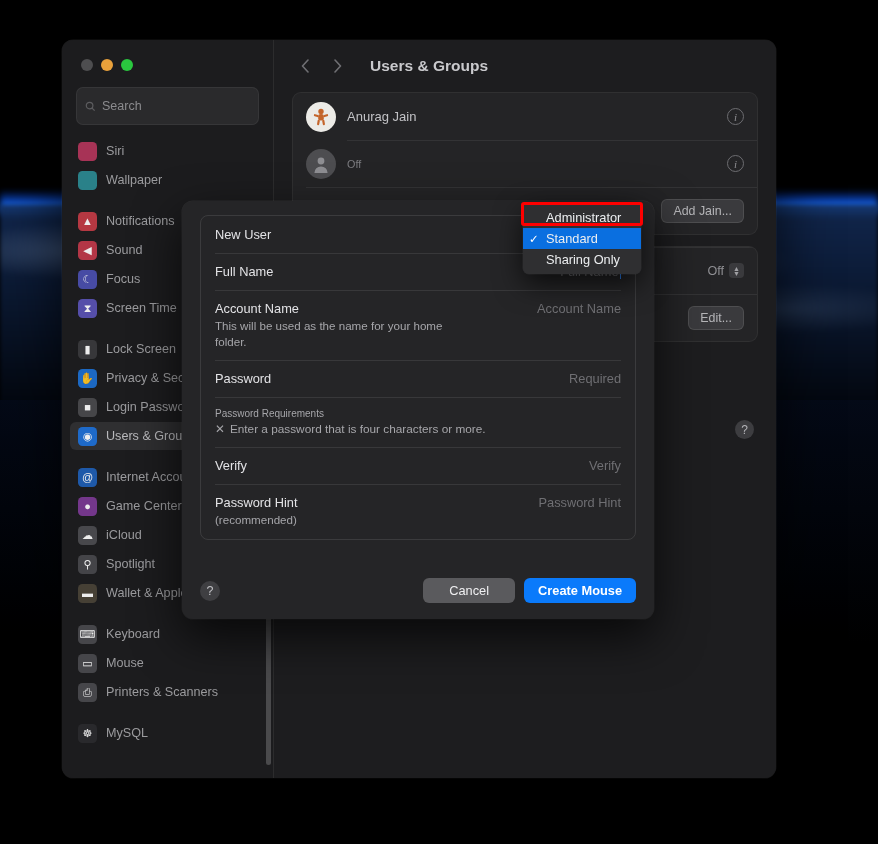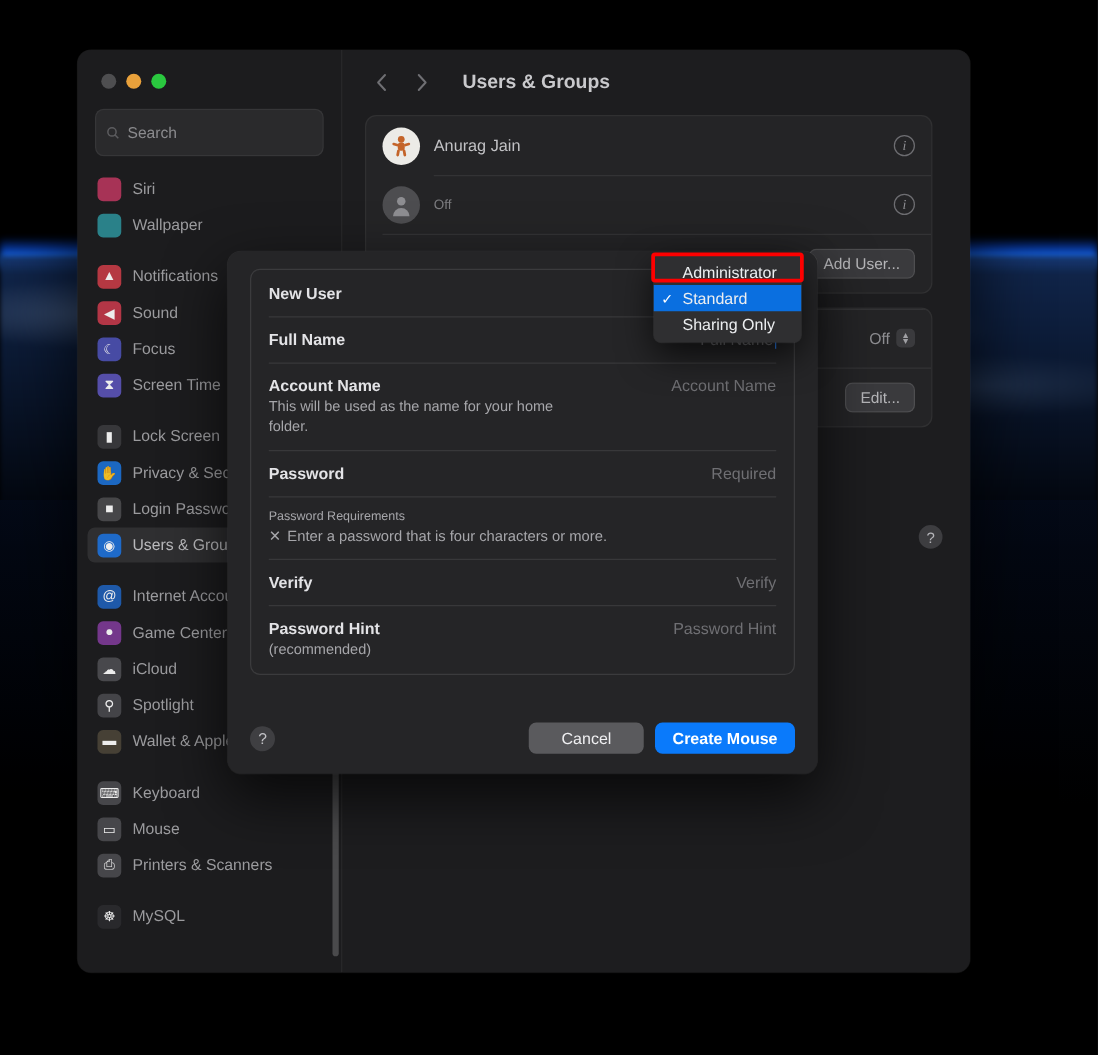--- a/index.html
+++ b/index.html
@@ -172,21 +172,21 @@
     font-size: 17px;
   }
   #page-title {
     font-size: 15.5px;
     font-weight: bold;
     color: #c9c9cc;
     margin-left: 14px;
   }
 
   .panel {
-    margin: 0 30px 11px 18px;
+    margin: 0 18px 11px 18px;
     background: #242426;
     border-radius: 9px;
     border: 0.5px solid rgba(255,255,255,0.055);
     overflow: hidden;
   }
   .user-row {
     display: flex;
     align-items: center;
     height: 47px;
     padding: 0 13px;
@@ -314,21 +314,21 @@
   }
   .frow + .frow::before {
     content: "";
     position: absolute;
     left: 14px; right: 14px; top: 0;
     height: 0.5px;
     background: rgba(255,255,255,0.09);
   }
   .flabel {
     font-size: 12.8px;
-    font-weight: bold;
+    font-weight: normal;
     color: #e3e3e6;
   }
   .fsub {
     font-size: 11.6px;
     color: #a6a6aa;
     font-weight: normal;
     margin-top: 2px;
     line-height: 1.35;
     max-width: 230px;
   }
@@ -594,21 +594,21 @@
             <path d="M3.4 19 a6.6 6.6 0 0 1 13.2 0 Z" fill="#8e8e92"></path>
           </svg>
         </div>
         <div class="u-text">
           <span class="u-sub">Off</span>
         </div>
         <div class="info-btn">i</div>
       </div>
 
       <div class="row-action">
-        <button class="btn-gray">Add User...</button>
+        <button class="btn-gray">Add Jain...</button>
       </div>
     </div>
 
     <div class="panel">
       <div class="row-action" style="border:none;">
         <div class="val-stepper">
           <span>Off</span>
           <span class="stepper-ico">
             <span>▲</span>
               <span>▼</span>

